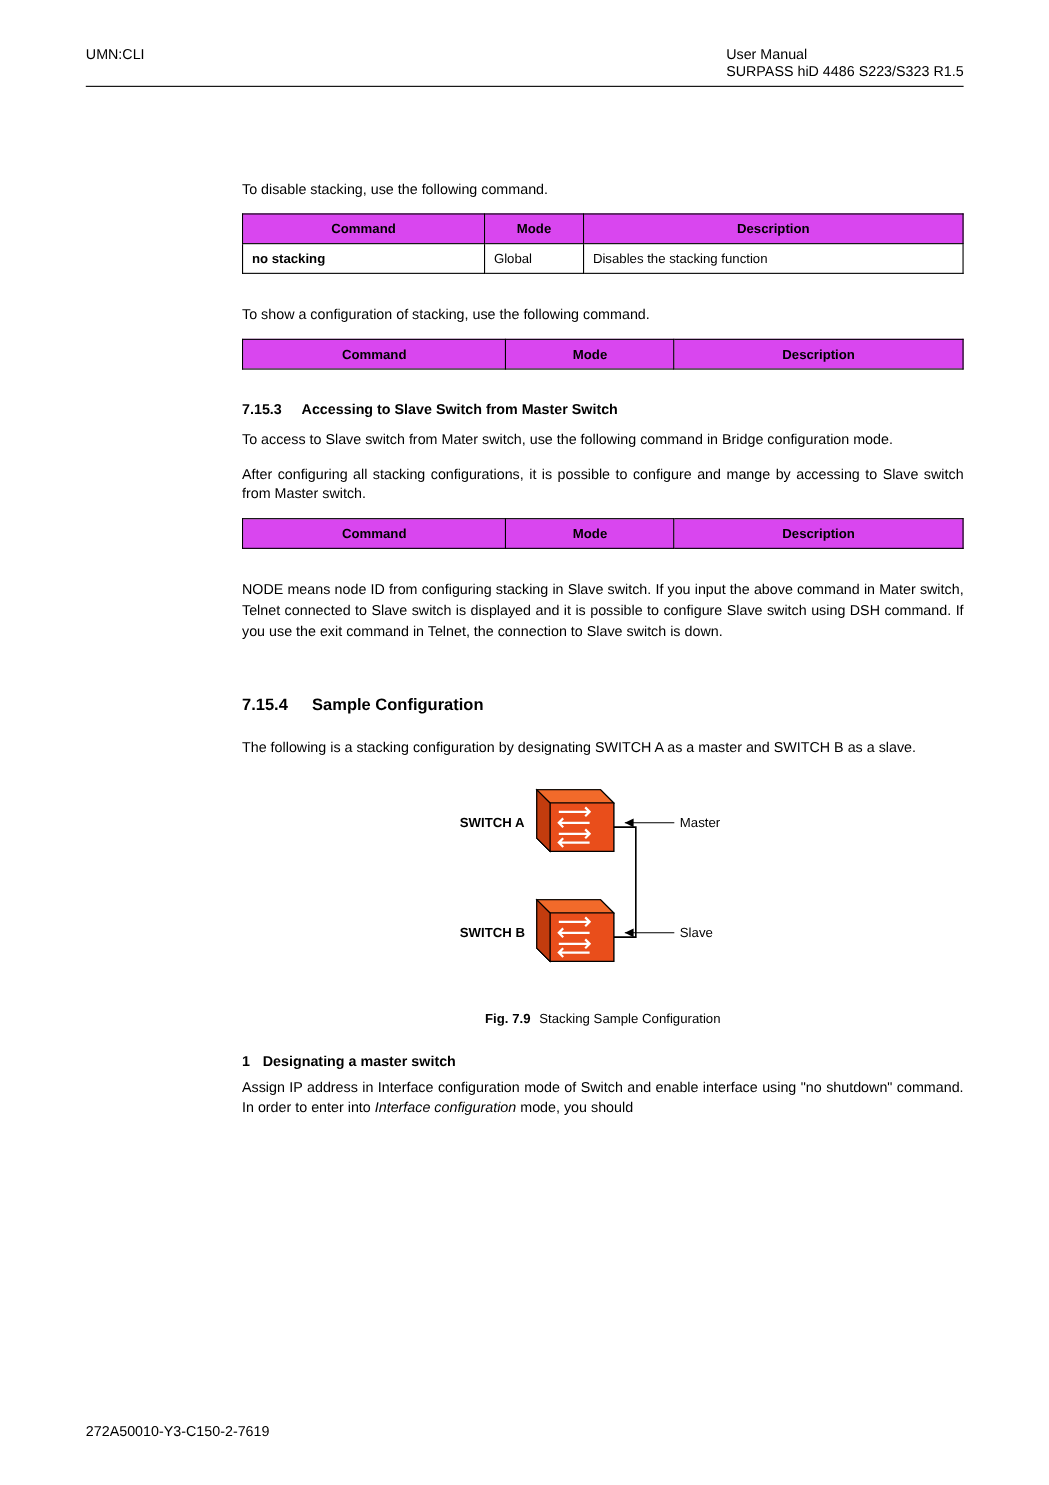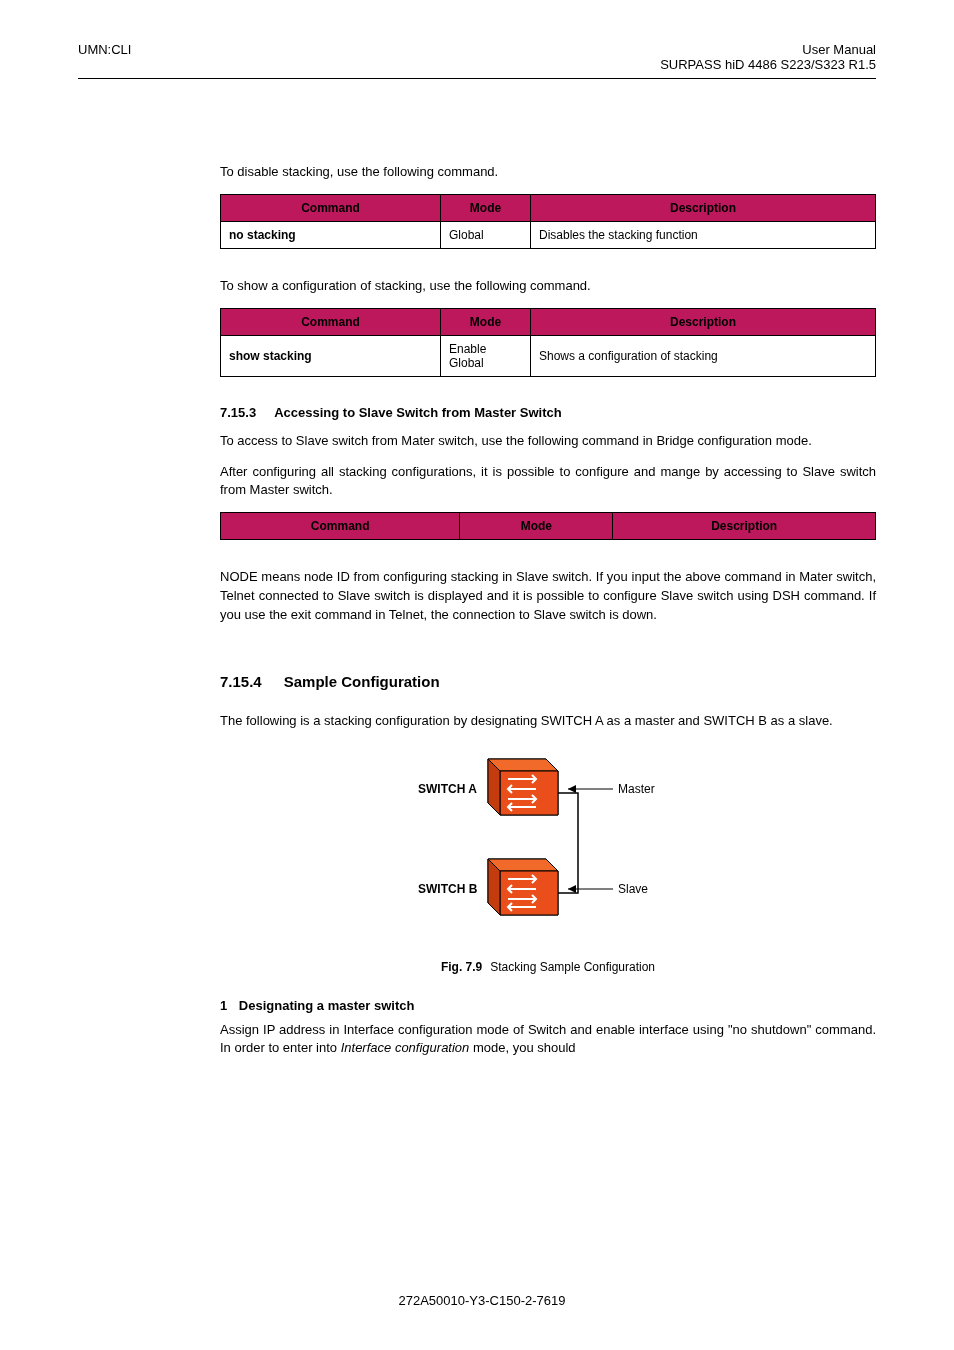--- a/index.html
+++ b/index.html
@@ -12,21 +12,21 @@
     height: 1350px;
     position: relative;
   }
   .header {
     display: flex;
     justify-content: space-between;
     padding: 42px 78px 0 78px;
     font-size: 13px;
     gap: 30px;
   }
-  .header-right { text-align: right; }
+  .header-right { }
   .header-rule {
     margin: 6px 78px 0 78px;
     border: none;
     border-top: 1px solid #000;
   }
   .content {
     padding: 0 78px 0 220px;
     margin-top: 84px;
   }
   .para {
@@ -40,21 +40,21 @@
     margin-top: 6px;
     margin-bottom: 18px;
     font-size: 12px;
   }
   table.cmd th, table.cmd td {
     border: 1px solid #000;
     padding: 6px 8px;
     vertical-align: middle;
   }
   table.cmd th {
-    background: #be185d;
+    background: #d946ef;
     font-weight: bold;
     text-align: center;
   }
   table.cmd td.c1 { width: 220px; font-weight: bold; }
   table.cmd td.c2 { width: 90px; }
   .after-table { margin-top: 28px; }
   .h3 {
     font-weight: bold;
     margin-top: 28px;
     margin-bottom: 12px;
@@ -81,24 +81,24 @@
   .fig-wrap svg { display: inline-block; }
   .fig-caption {
     text-align: center;
     font-size: 12px;
     margin-bottom: 24px;
   }
   .fig-caption b { font-weight: bold; margin-right: 8px; }
   .footer {
     position: absolute;
     bottom: 42px;
-    left: 88px;
+    left: 78px;
     right: 78px;
     display: flex;
-    justify-content: center;
+    justify-content: flex-start;
     font-size: 13px;
   }
 </style>
 </head>
 <body>
 
 <div class="header">
   <div>UMN:CLI</div>
   <div class="header-right">
     <div>User Manual</div>
@@ -127,28 +127,20 @@
     </table>
 
   <p class="para after-table">To show a configuration of stacking, use the following command.</p>
 
   <table class="cmd">
     <tbody>
         <tr>
       <th>Command</th>
       <th>Mode</th>
       <th>Description</th>
-    </tr>
-    <tr>
-      <td class="c1">show stacking</td>
-      <td class="c2">
-        <div>Enable</div>
-        <div>Global</div>
-      </td>
-      <td>Shows a configuration of stacking</td>
     </tr>
   </tbody>
     </table>
 
   <div class="h3">
     <span class="h3num">7.15.3</span><span>Accessing to Slave Switch from Master Switch</span>
   </div>
 
   <p class="para">To access to Slave switch from Mater switch, use the following command in Bridge configuration mode.</p>
   <p class="para">After configuring all stacking configurations, it is possible to configure and mange by accessing to Slave switch from Master switch.</p>

